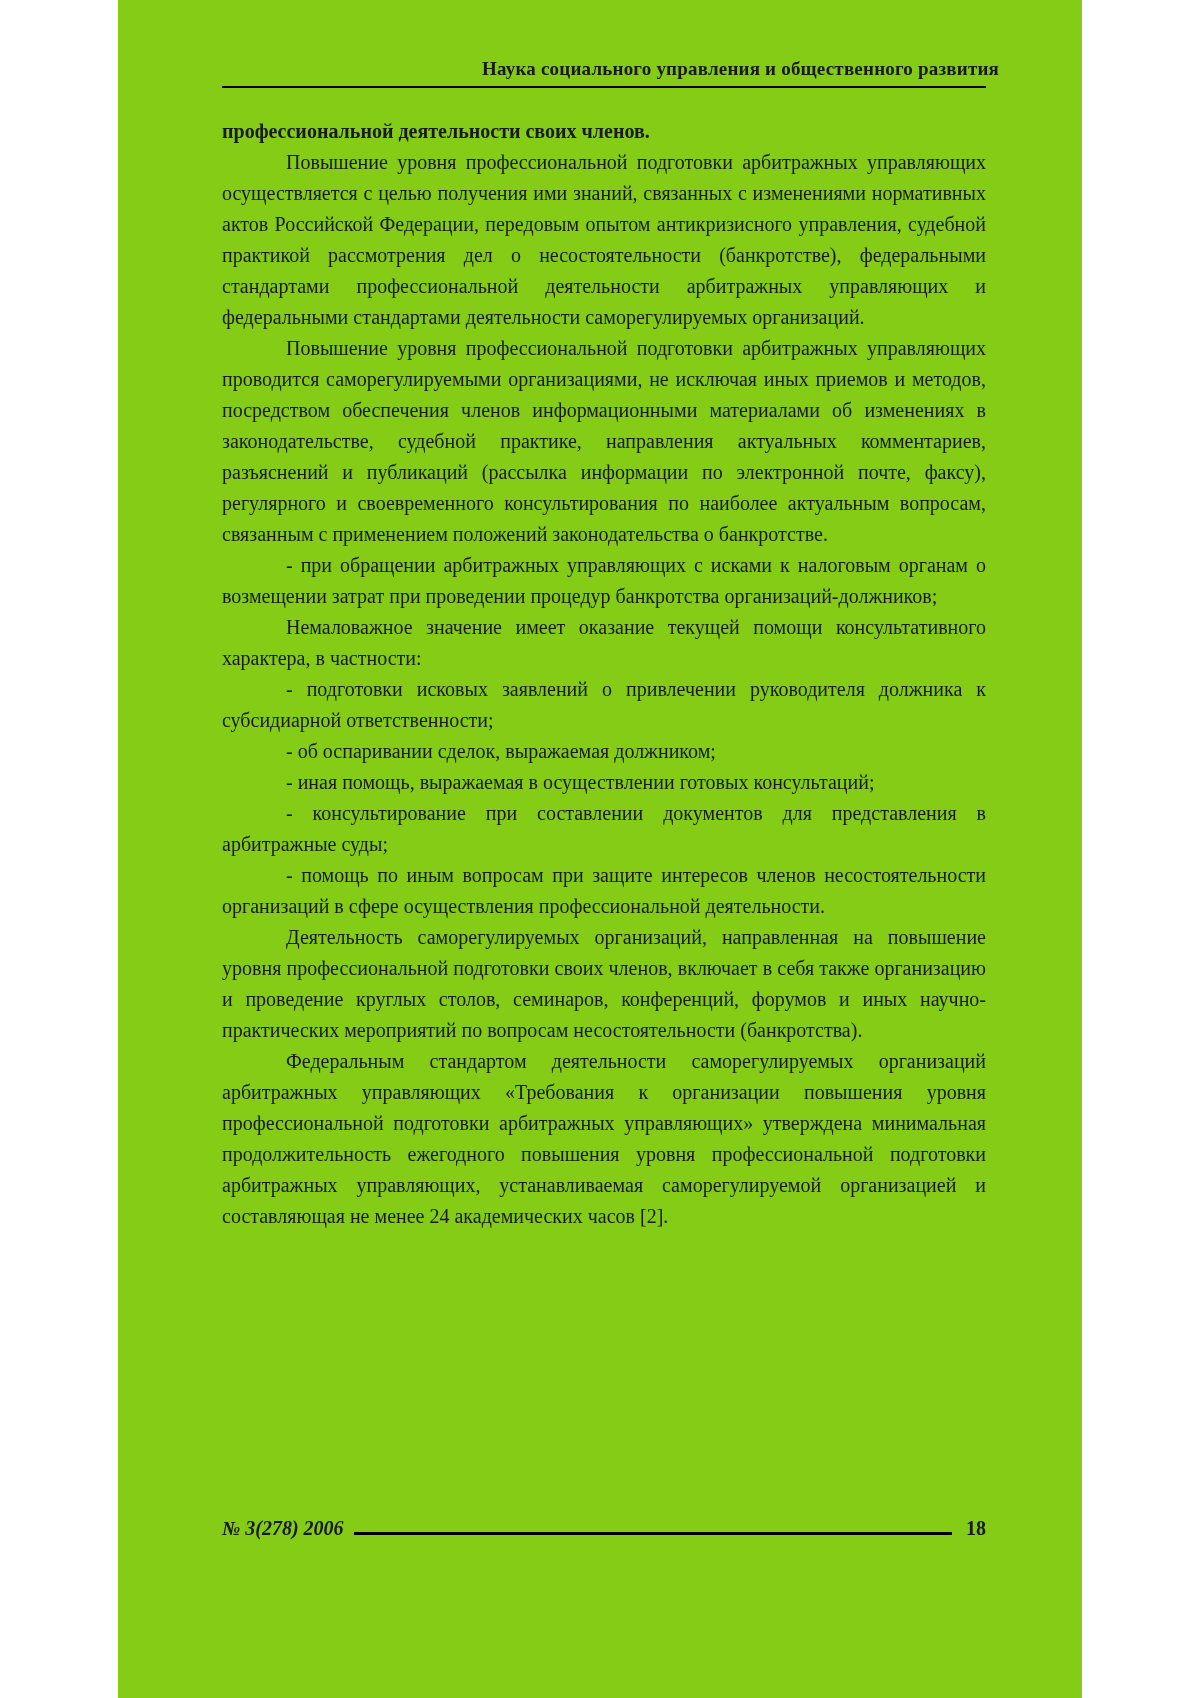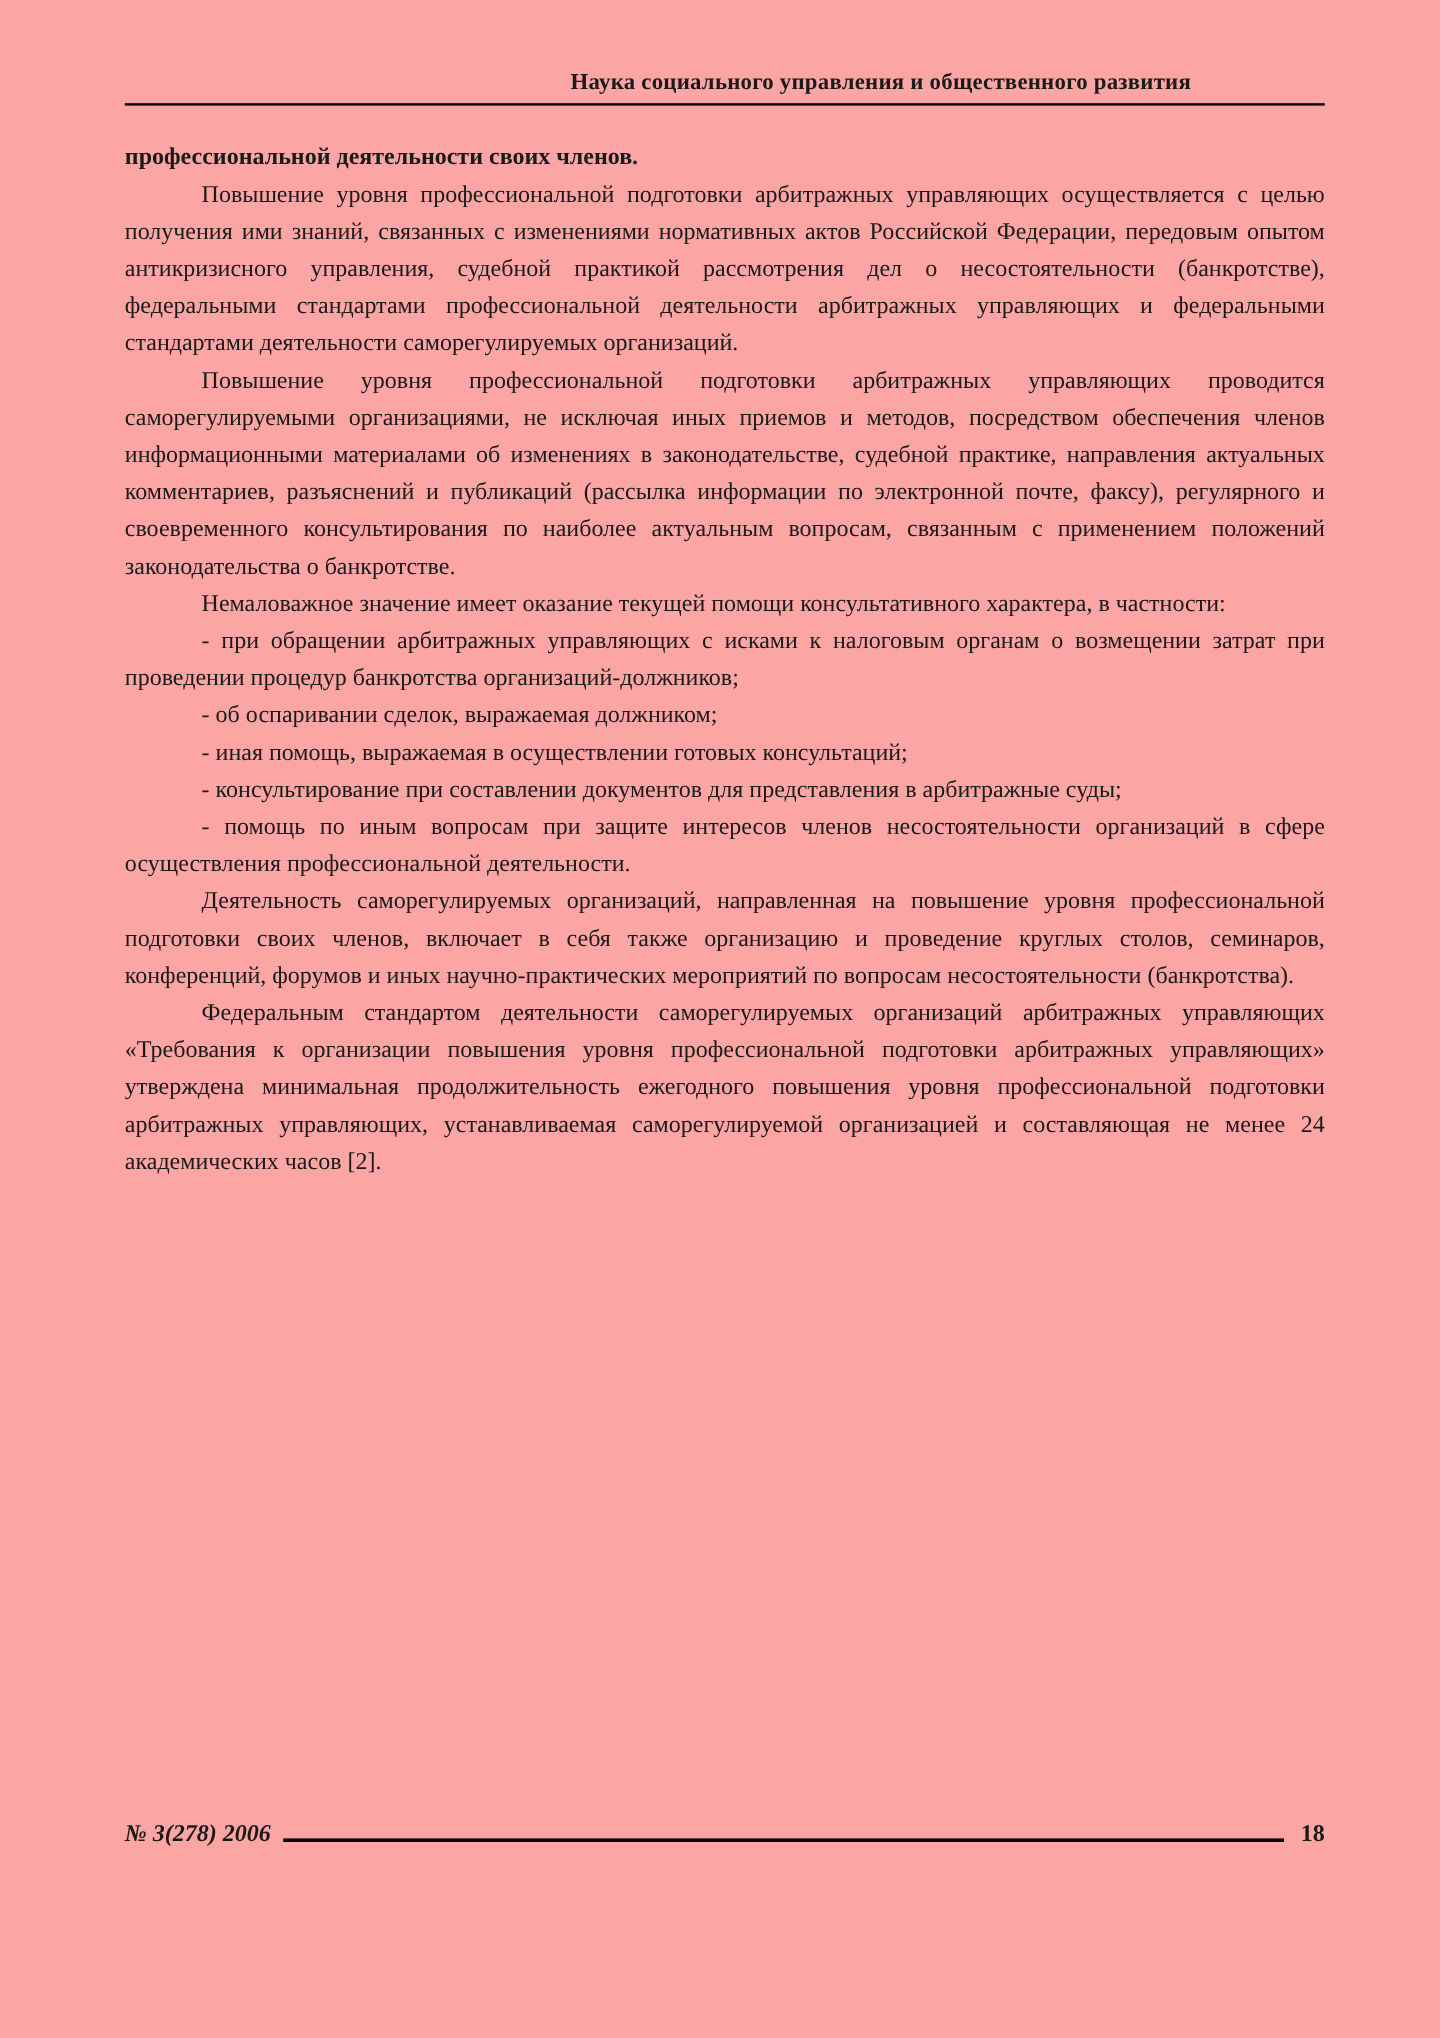--- a/index.html
+++ b/index.html
@@ -2,24 +2,24 @@
 <html lang="ru"><head>
 <meta charset="utf-8">
 <style>
   * { margin: 0; padding: 0; box-sizing: border-box; }
   html, body {
     background: #ffffff;
     font-family: "Liberation Serif", "DejaVu Serif", serif;
     color: #1a1a1a;
   }
   .page {
-    width: 1200px;
+    width: 964px;
     height: 1698px;
     margin: 0 auto;
-    background: #fca5a5;
+    background: #84cc16;
     position: relative;
     padding: 58px 96px 17px 104px;
   }
   
   .header {
     border-bottom: 2px solid #000;
     padding-bottom: 6px;
     margin-bottom: 28px;
   }
   .header-title {
@@ -76,22 +76,23 @@
 <div class="page">
 
   <div class="header">
     <div class="header-title">Наука социального управления и общественного развития</div>
   </div>
 
   <div class="body-text">
     <p class="para no-indent">профессиональной деятельности своих членов.</p>
     <p class="para">Повышение уровня профессиональной подготовки арбитражных управляющих осуществляется с целью получения ими знаний, связанных с изменениями нормативных актов Российской Федерации, передовым опытом антикризисного управления, судебной практикой рассмотрения дел о несостоятельности (банкротстве), федеральными стандартами профессиональной деятельности арбитражных управляющих и федеральными стандартами деятельности саморегулируемых организаций.</p>
     <p class="para">Повышение уровня профессиональной подготовки арбитражных управляющих проводится саморегулируемыми организациями, не исключая иных приемов и методов, посредством обеспечения членов информационными материалами об изменениях в законодательстве, судебной практике, направления актуальных комментариев, разъяснений и публикаций (рассылка информации по электронной почте, факсу), регулярного и своевременного консультирования по наиболее актуальным вопросам, связанным с применением положений законодательства о банкротстве.</p>
+    <p class="para">- при обращении арбитражных управляющих с исками к налоговым органам о возмещении затрат при проведении процедур банкротства организаций-должников;</p>
     <p class="para">Немаловажное значение имеет оказание текущей помощи консультативного характера, в частности:</p>
-    <p class="para">- при обращении арбитражных управляющих с исками к налоговым органам о возмещении затрат при проведении процедур банкротства организаций-должников;</p>
+    <p class="para">- подготовки исковых заявлений о привлечении руководителя должника к субсидиарной ответственности;</p>
     <p class="para">- об оспаривании сделок, выражаемая должником;</p>
     <p class="para">- иная помощь, выражаемая в осуществлении готовых консультаций;</p>
     <p class="para">- консультирование при составлении документов для представления в арбитражные суды;</p>
     <p class="para">- помощь по иным вопросам при защите интересов членов несостоятельности организаций в сфере осуществления профессиональной деятельности.</p>
     <p class="para">Деятельность саморегулируемых организаций, направленная на повышение уровня профессиональной подготовки своих членов, включает в себя также организацию и проведение круглых столов, семинаров, конференций, форумов и иных научно-практических мероприятий по вопросам несостоятельности (банкротства).</p>
     <p class="para">Федеральным стандартом деятельности саморегулируемых организаций арбитражных управляющих «Требования к организации повышения уровня профессиональной подготовки арбитражных управляющих» утверждена минимальная продолжительность ежегодного повышения уровня профессиональной подготовки арбитражных управляющих, устанавливаемая саморегулируемой организацией и составляющая не менее 24 академических часов [2].</p>
   </div>
 
   <div class="footer">
     <span class="footer-issue">№ 3(278) 2006</span>

